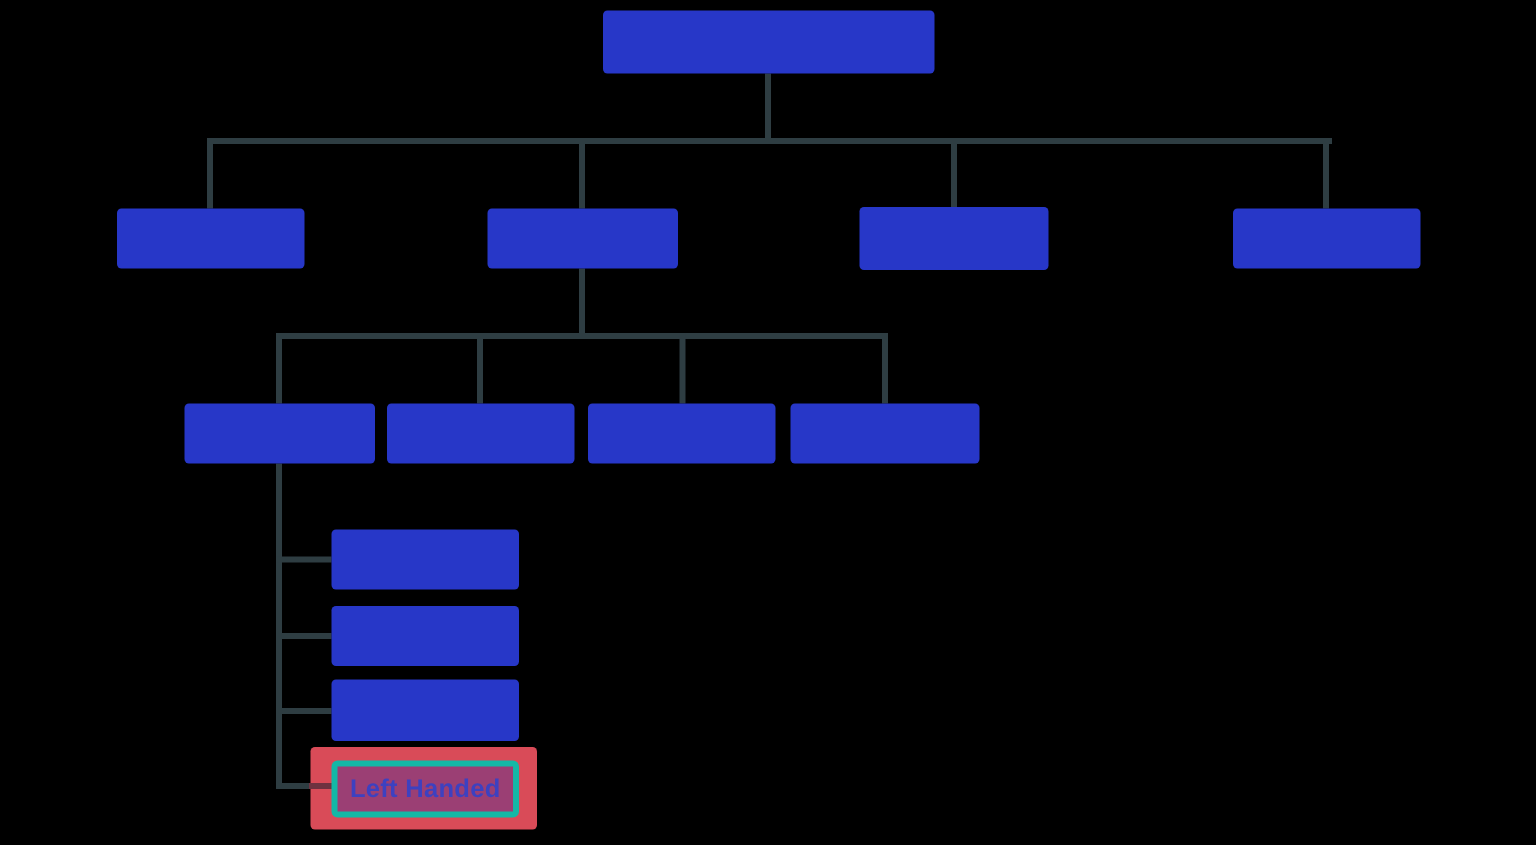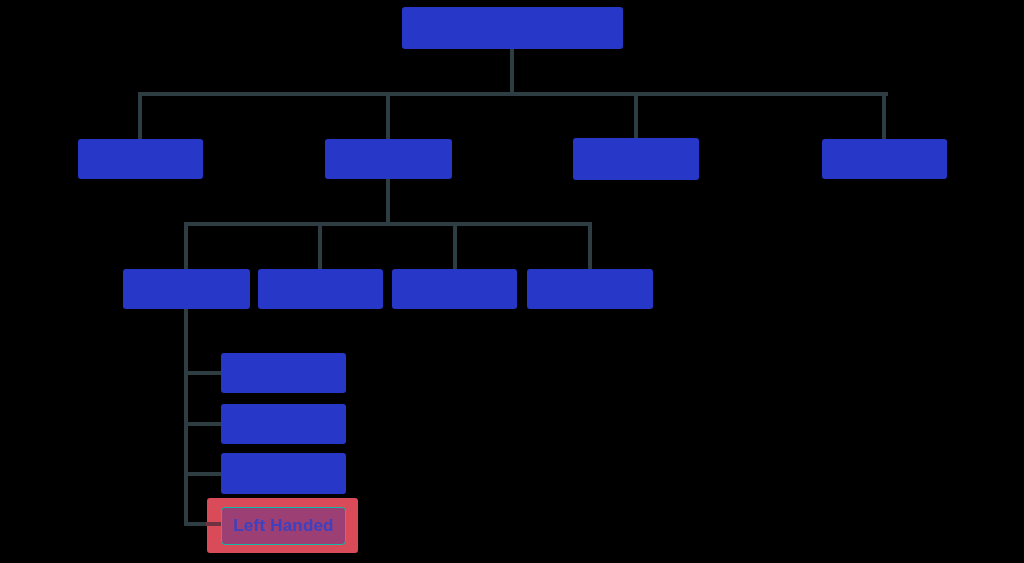--- a/index.html
+++ b/index.html
@@ -40,21 +40,21 @@
     left: 206px; top: 522px;
     width: 16px; height: 4px;
     background: #6e3240;
   }
   .highlighted-node {
     position: absolute;
     left: 221px; top: 507px;
     width: 125px; height: 38px;
     box-sizing: border-box;
     background: #9b3f74;
-    border: 1px solid #14b8a6;
+    border: 4px solid #14b8a6;
     border-radius: 4px;
     display: flex;
     align-items: center;
     justify-content: center;
   }
   .highlighted-node .label {
     color: #3d41c0;
     font-weight: bold;
     font-size: 17px;
     letter-spacing: 0.2px;

